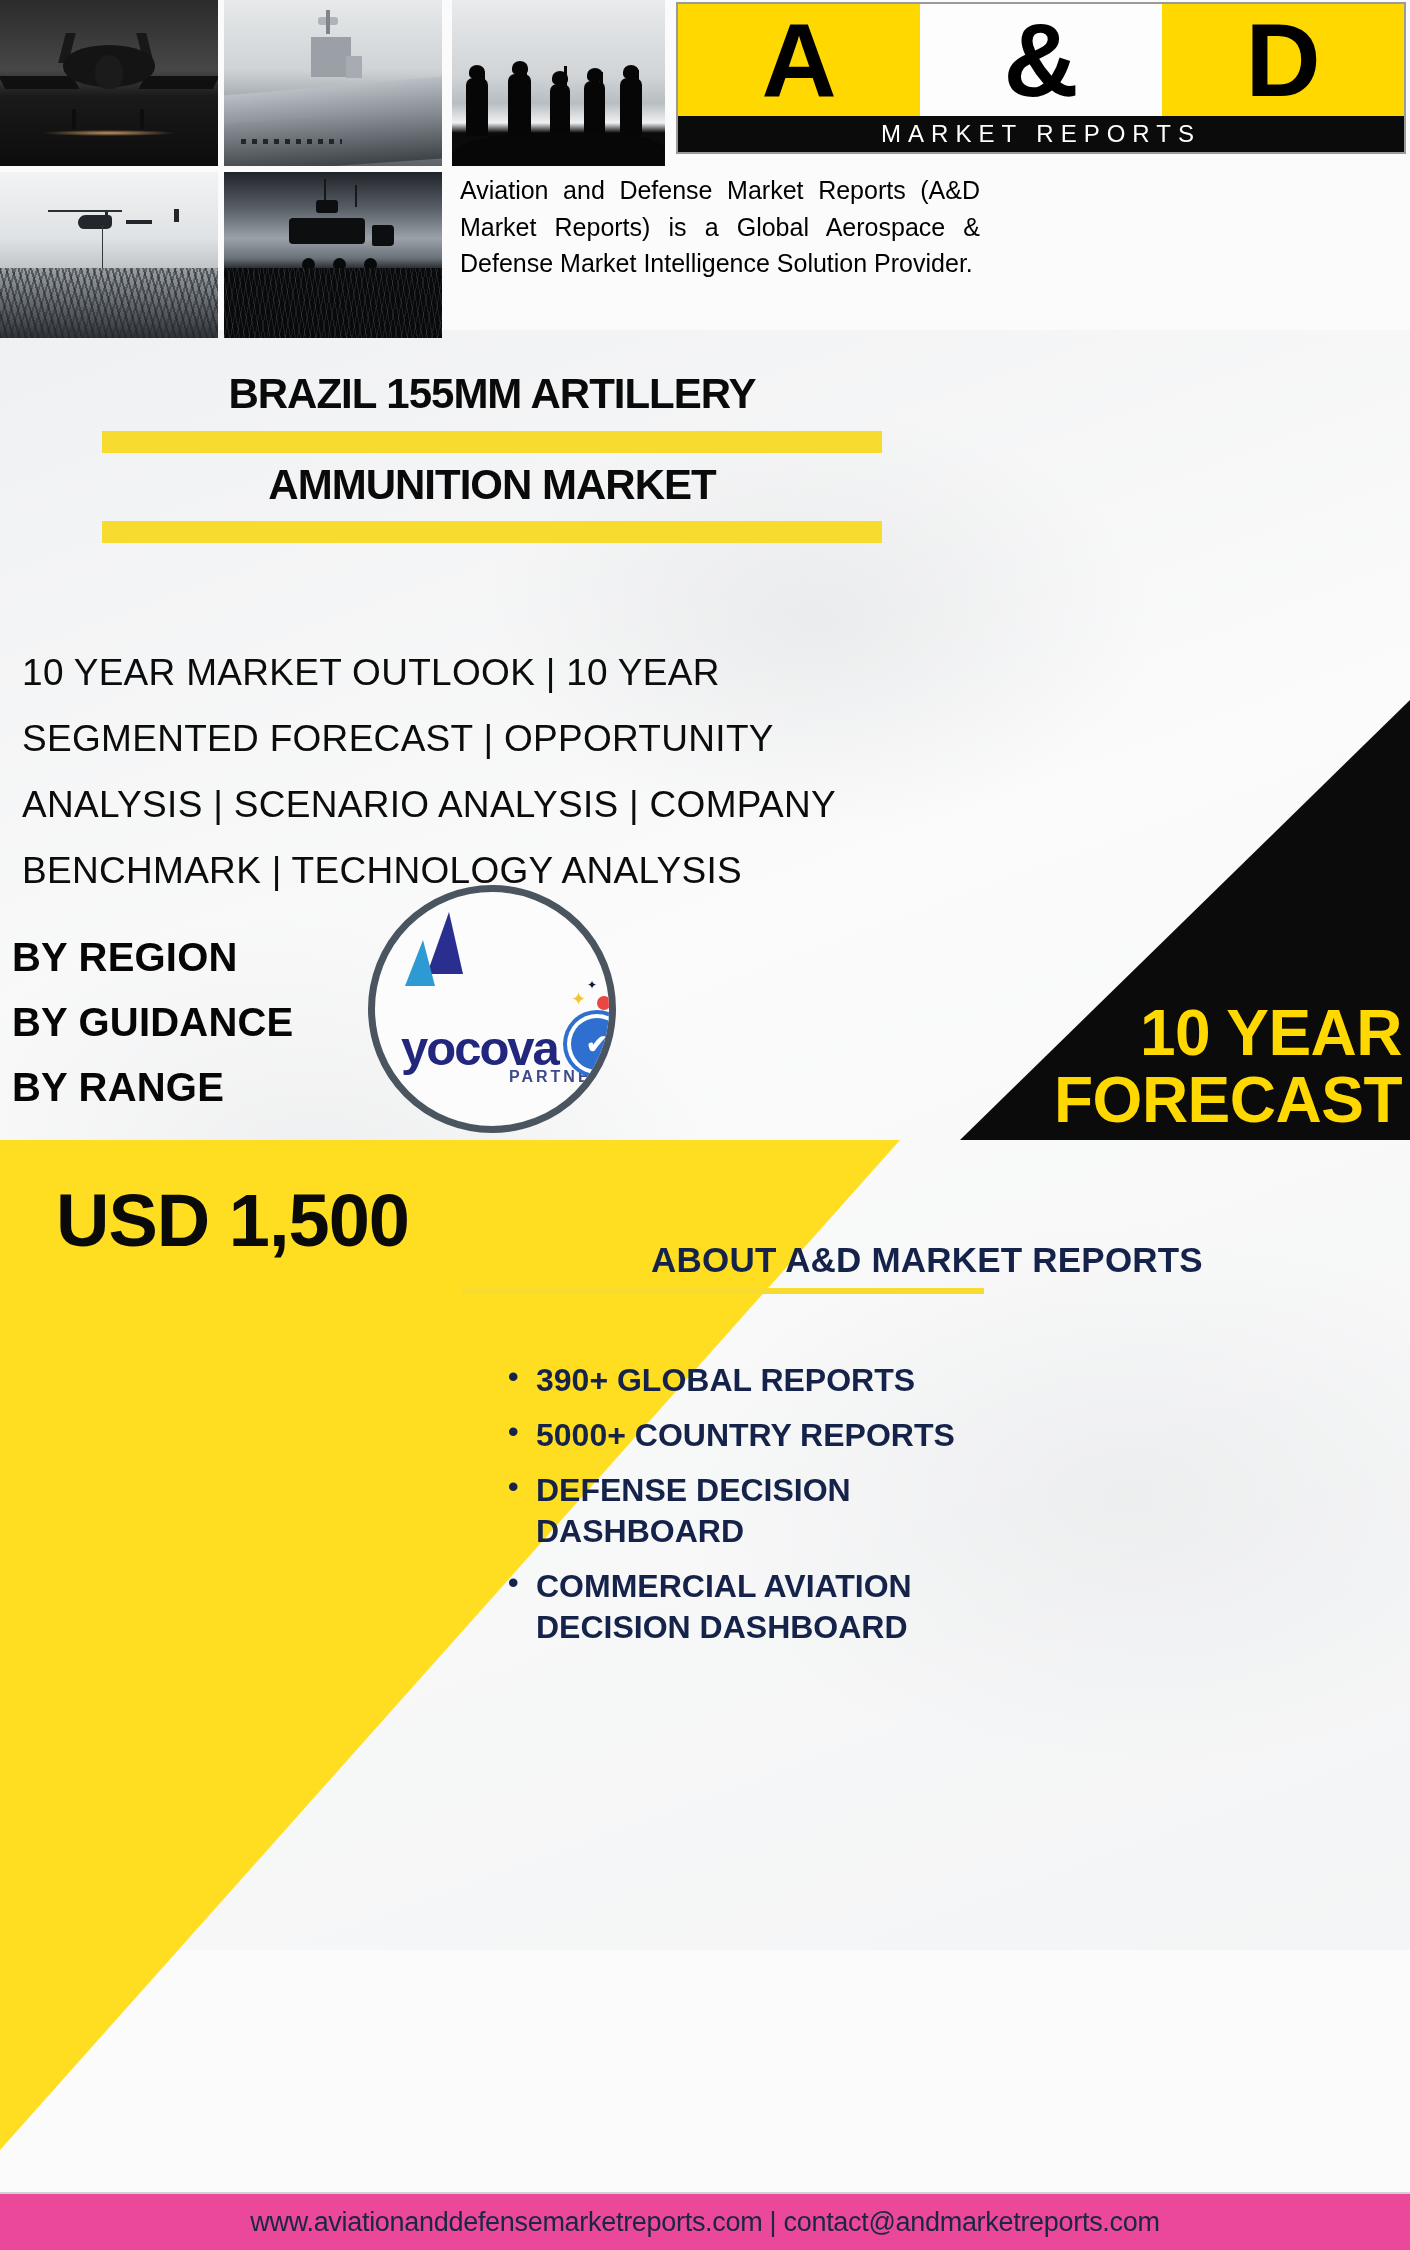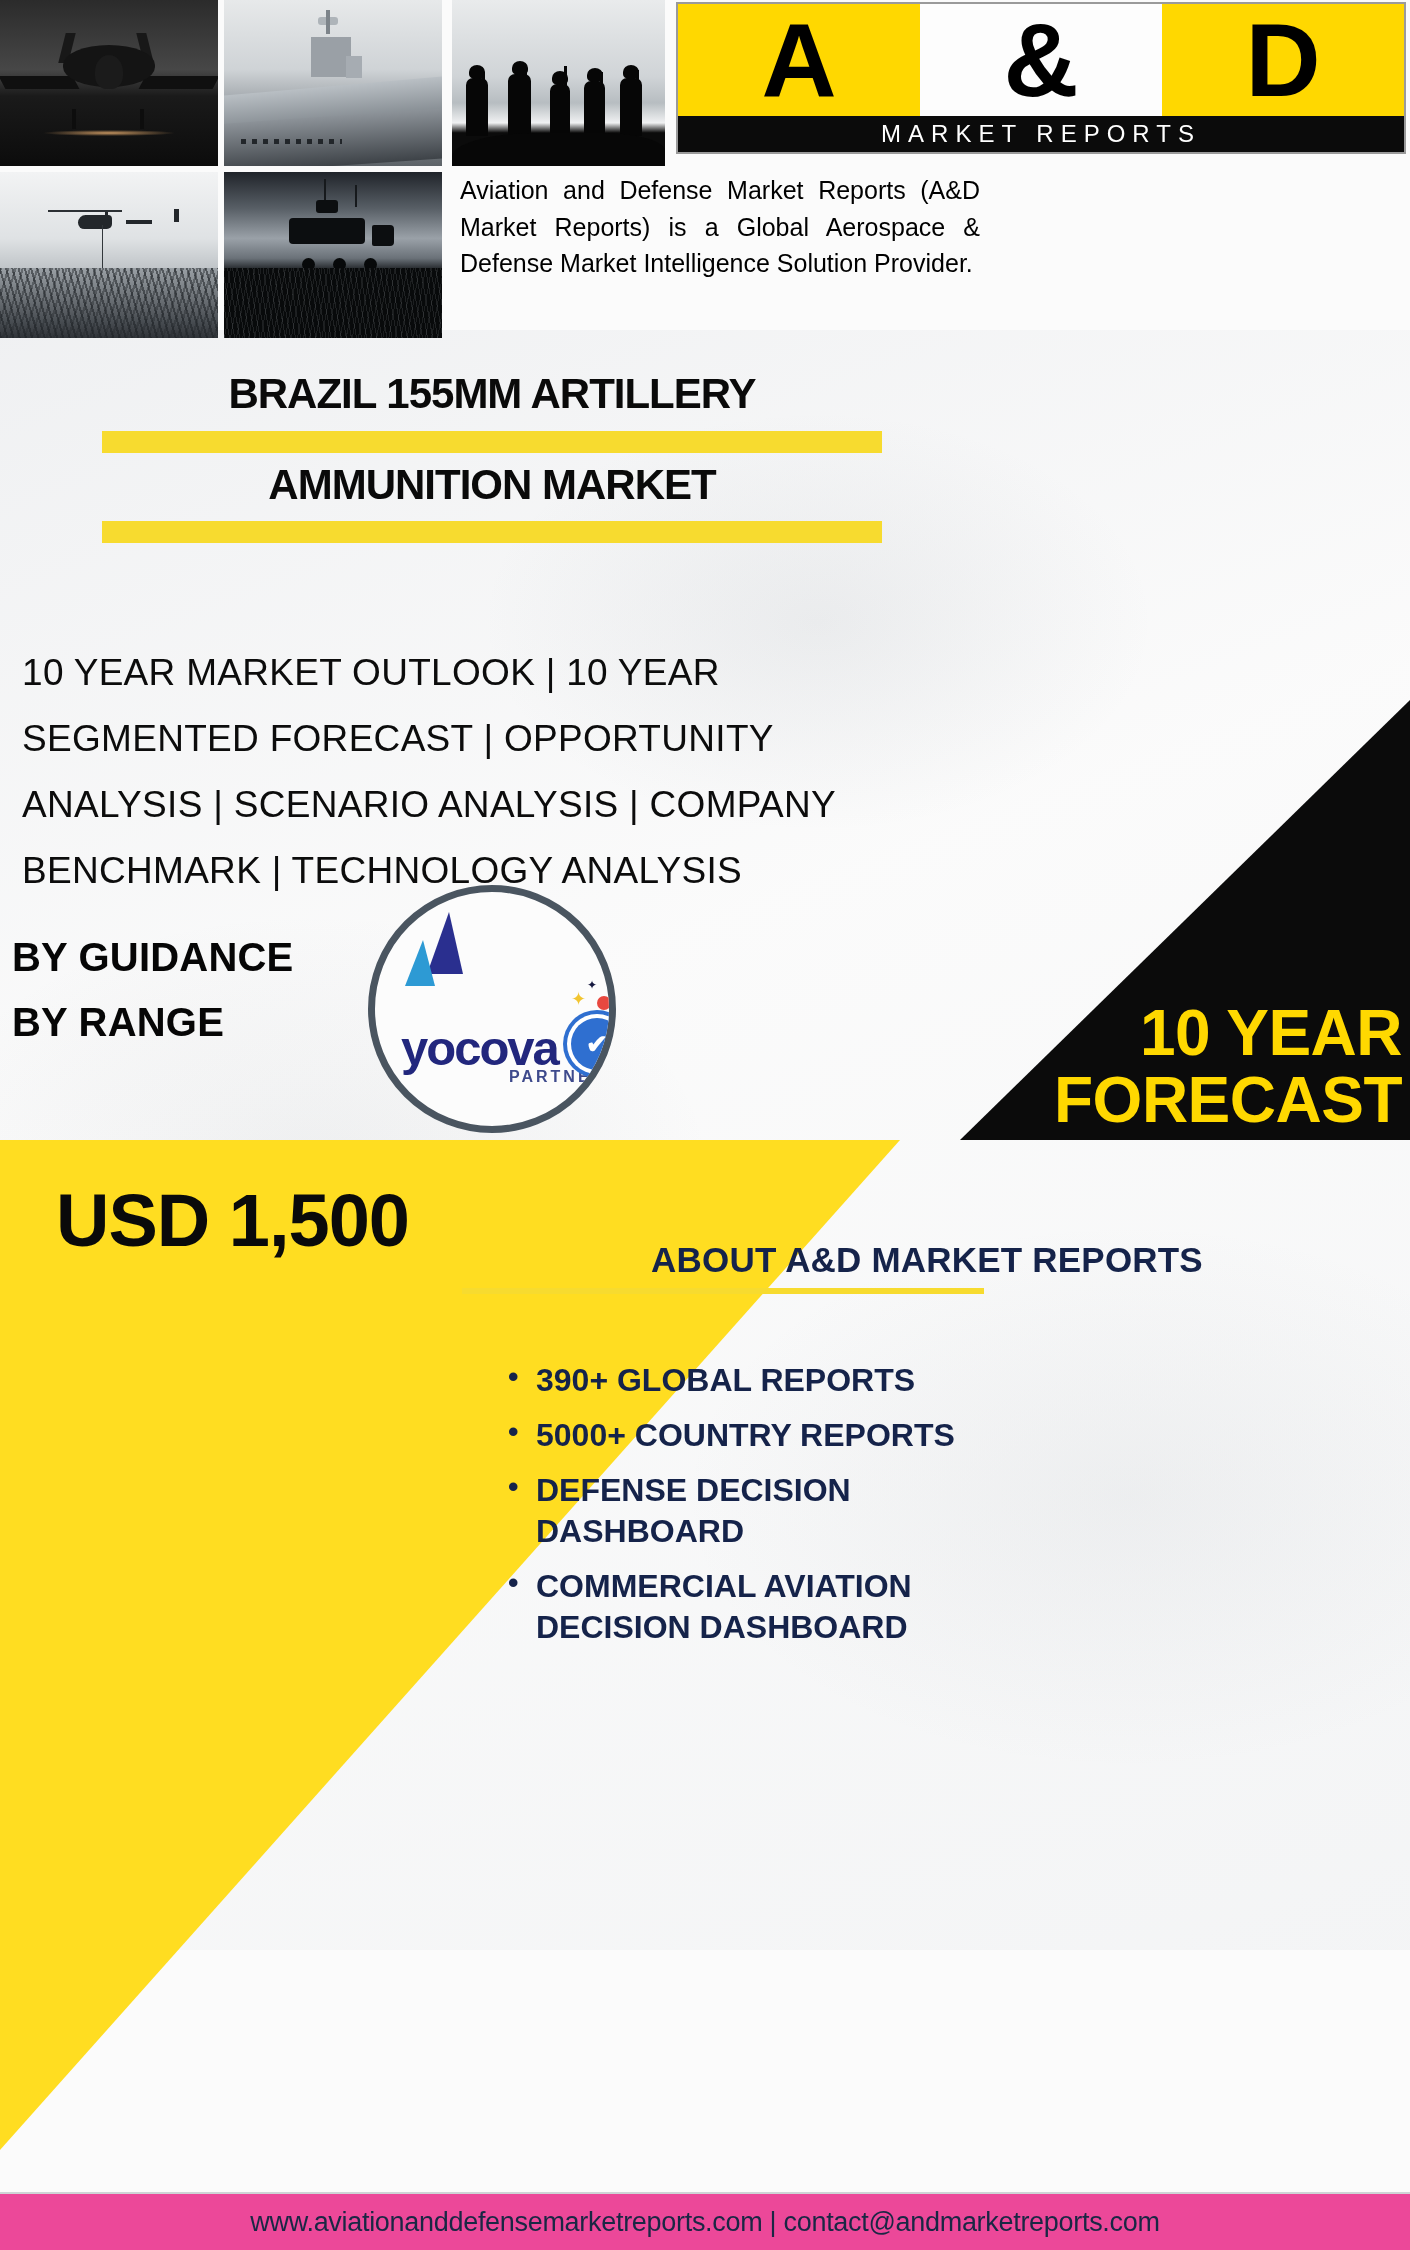--- a/index.html
+++ b/index.html
@@ -284,20 +284,21 @@
 
 <div class="outlook">10 YEAR MARKET OUTLOOK | 10 YEAR SEGMENTED FORECAST | OPPORTUNITY ANALYSIS | SCENARIO ANALYSIS | COMPANY BENCHMARK | TECHNOLOGY ANALYSIS</div>
 
 <div class="black-wedge"></div>
 <div class="forecast">
   <div>10 YEAR</div>
   <div>FORECAST</div>
 </div>
 
 <div class="bylist">
+  <div>BY REGION</div>
   <div>BY GUIDANCE</div>
   <div>BY RANGE</div>
 </div>
 
 <div class="yocova">
   <div class="yo-tri-dark"></div>
   <div class="yo-tri-light"></div>
   <div class="yo-spark1">✦</div>
   <div class="yo-spark2">✦</div>
   <div class="yo-dot"></div>

